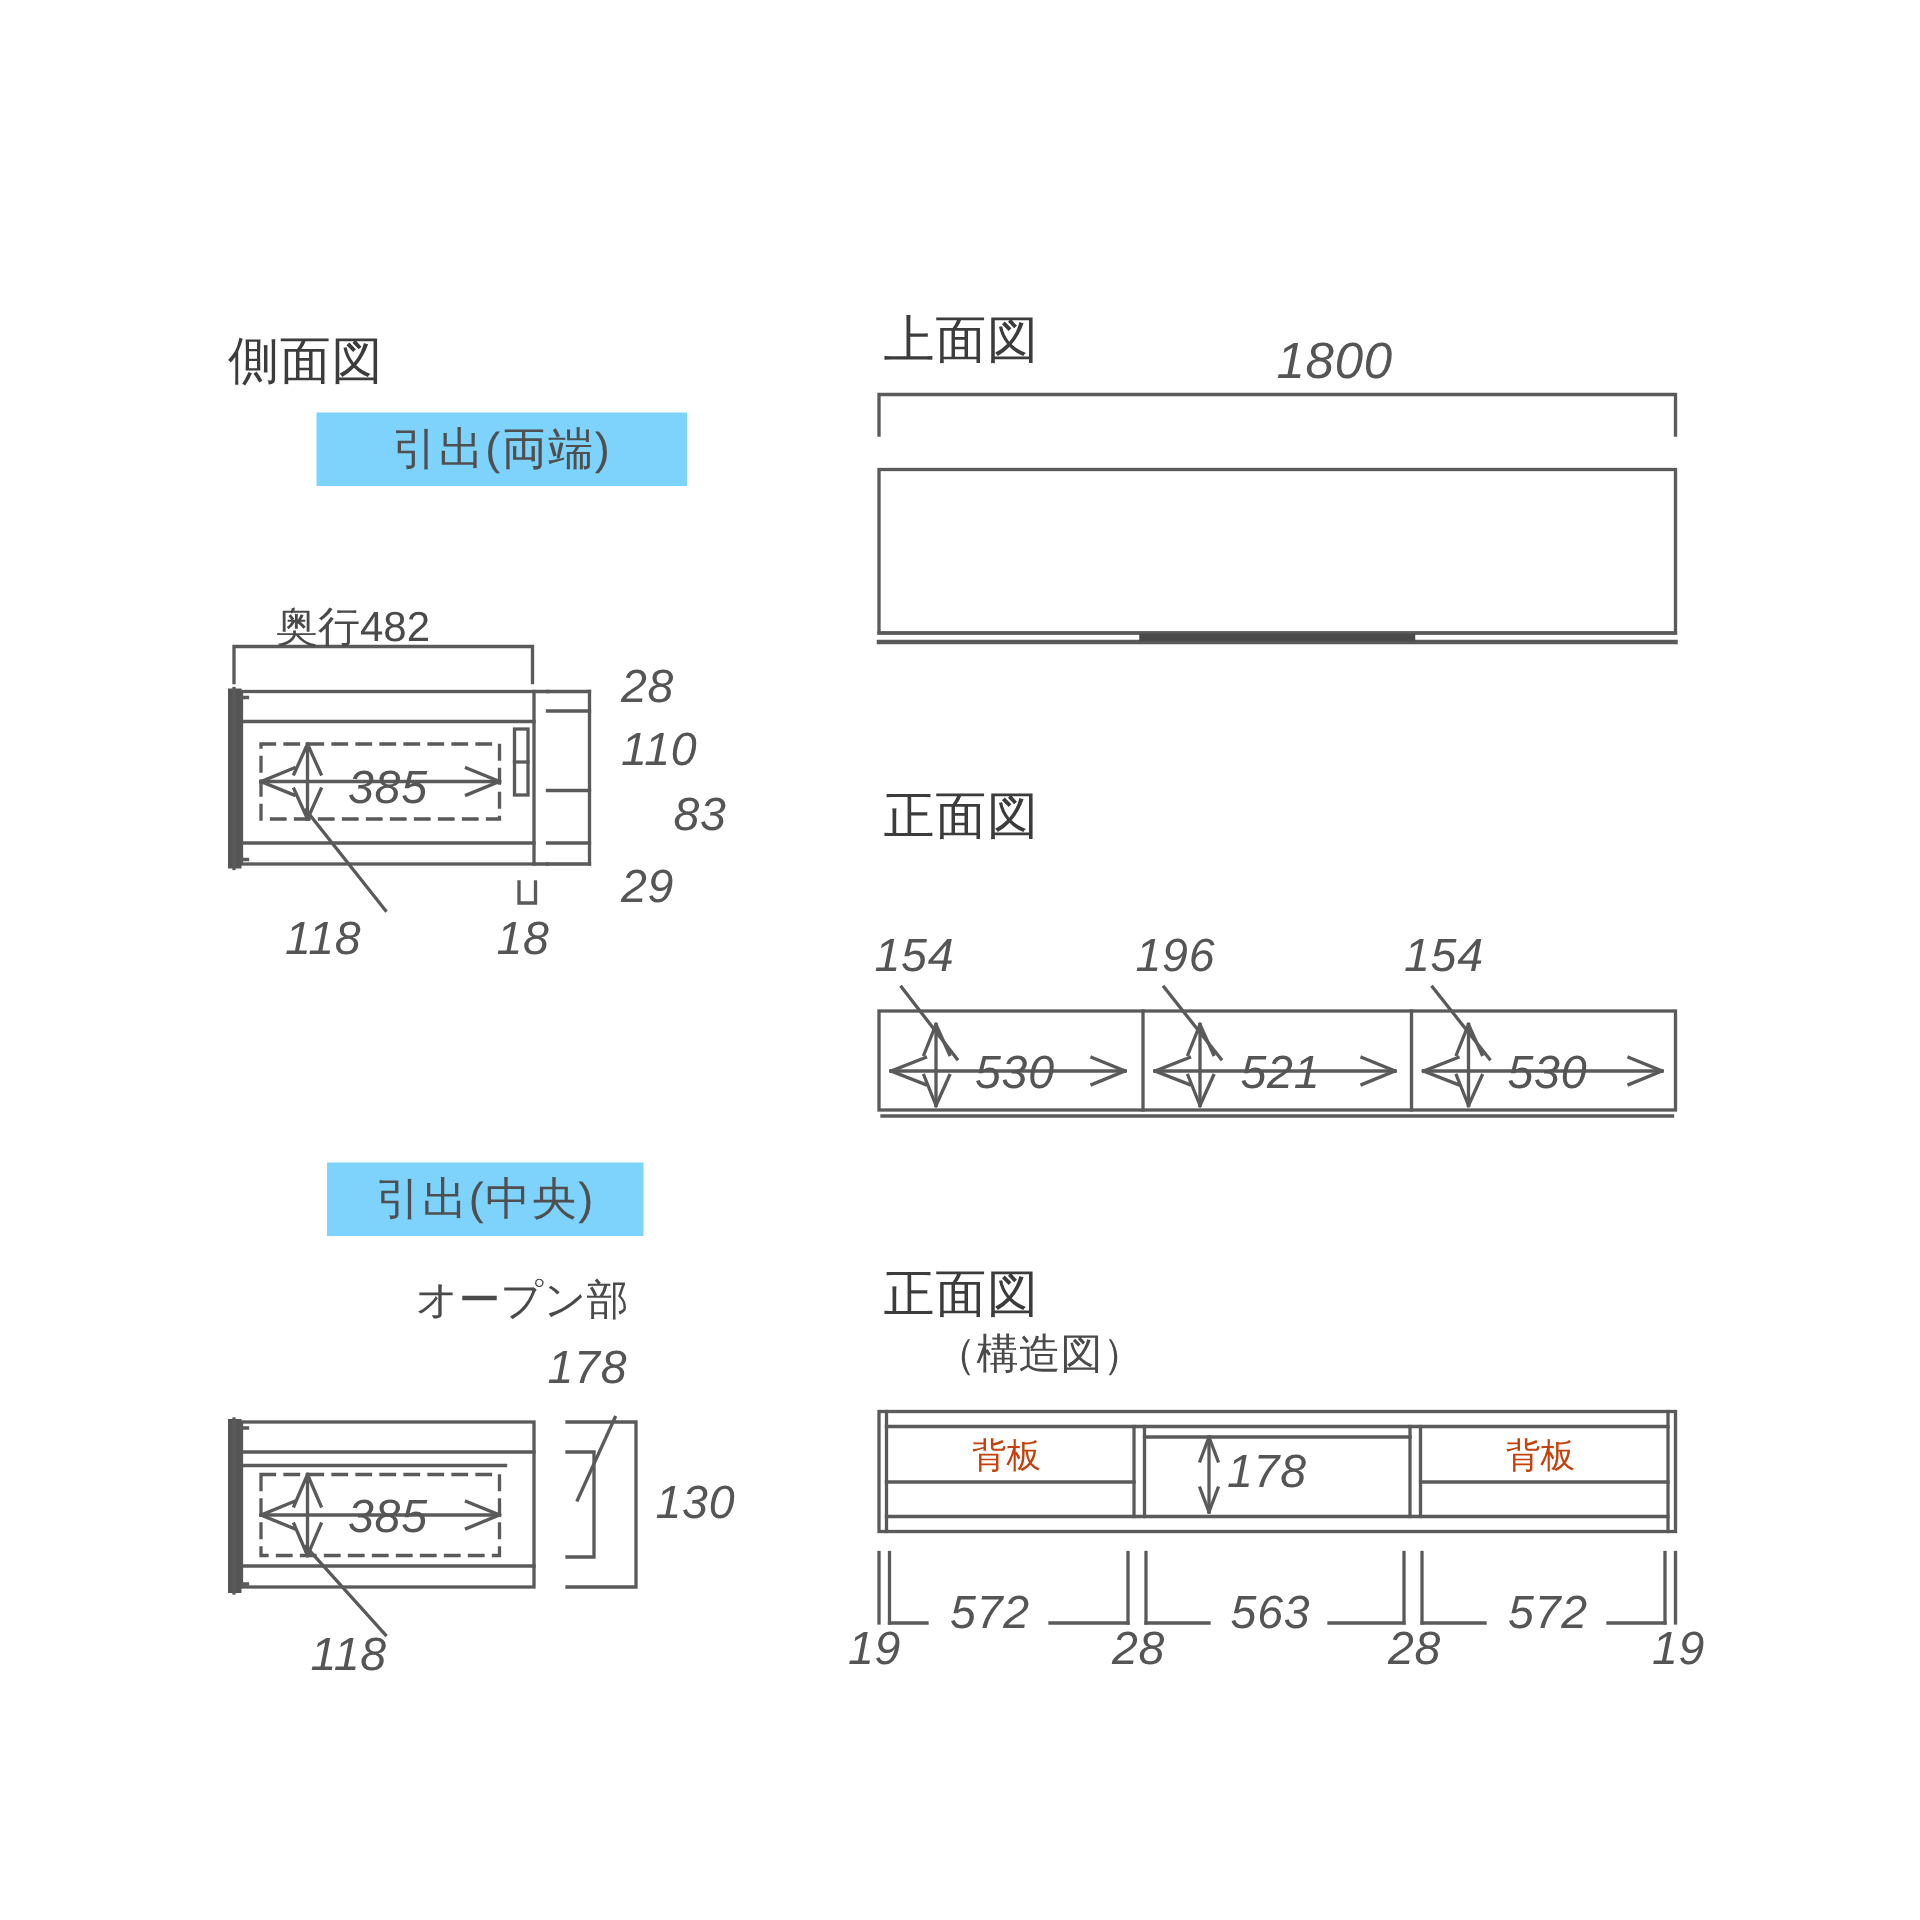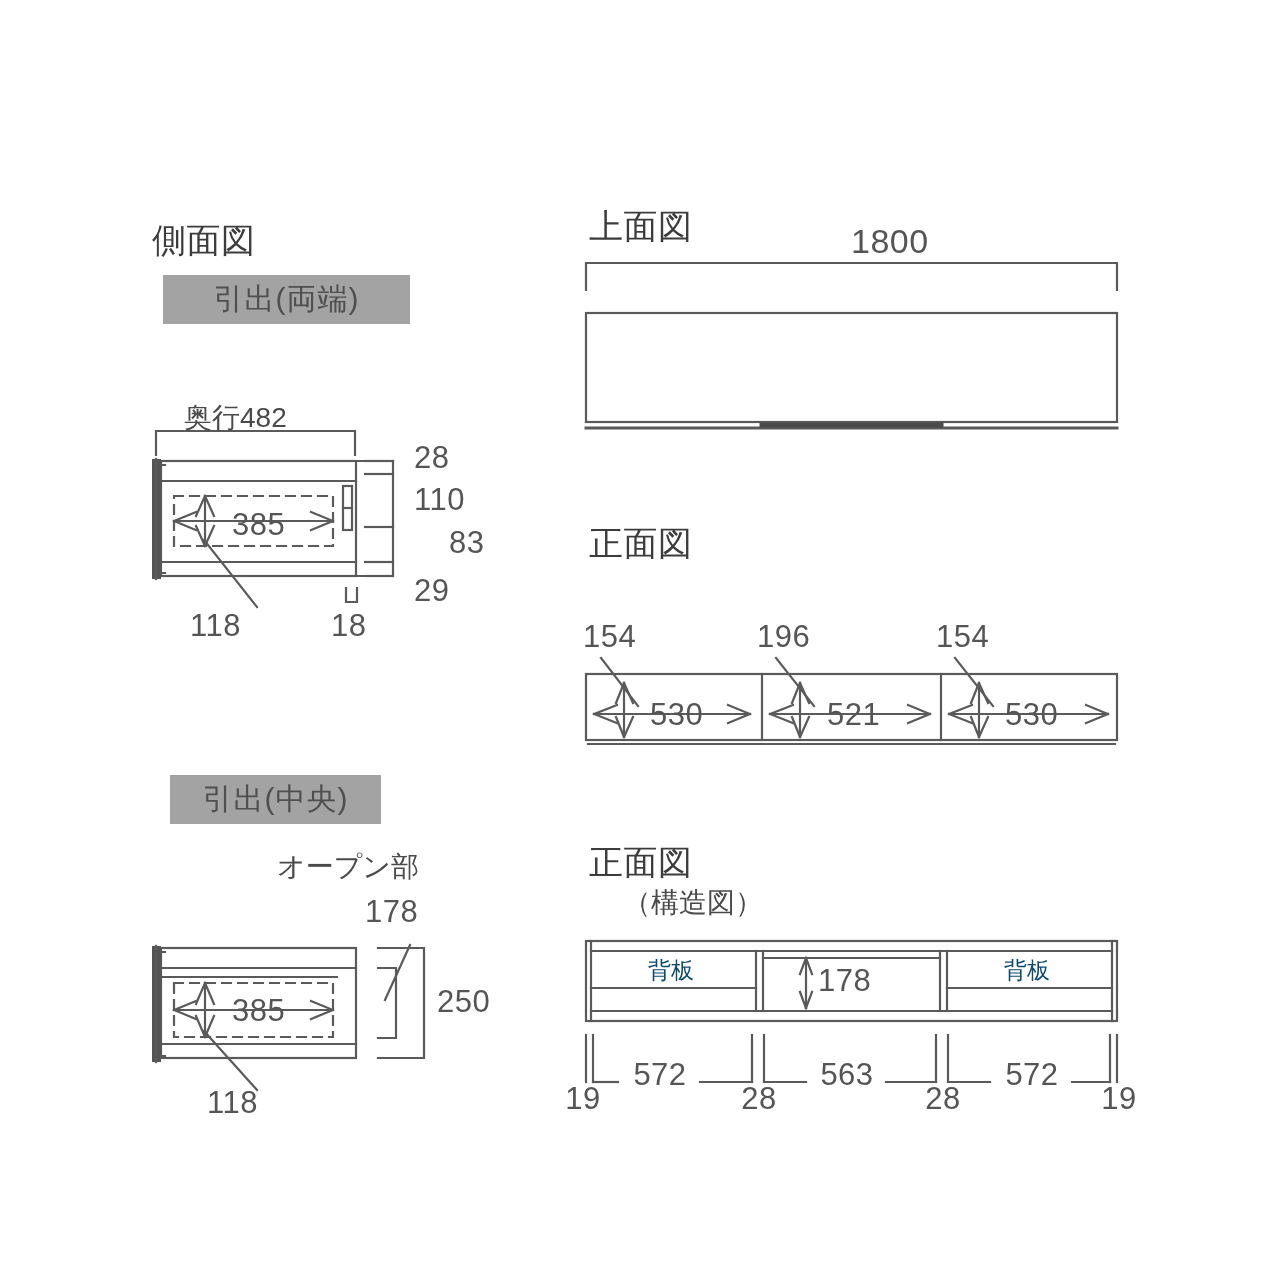--- a/index.html
+++ b/index.html
@@ -34,40 +34,42 @@
     white-space: nowrap;
   }
   .sub-heading {
     position: absolute;
     font-size: 28px;
     color: #4a4a4a;
     white-space: nowrap;
   }
   .band {
     position: absolute;
-    background: #a3a3a3;
+    background: #7dd3fc;
     color: #4f4f4f;
     font-size: 30px;
     display: flex;
     align-items: center;
     justify-content: center;
     letter-spacing: 1px;
     white-space: nowrap;
+    margin-left: 48px;
   }
   .dim {
     position: absolute;
     font-size: 31px;
     color: #555555;
     white-space: nowrap;
     letter-spacing: 0.5px;
+    font-style: italic;
   }
   .label-jp {
     position: absolute;
     font-size: 23px;
-    color: #0c4a6e;
+    color: #c2410c;
     white-space: nowrap;
   }
   .ctr {
     transform: translateX(-50%);
     text-align: center;
   }
 </style>
 </head>
 <body>
 
@@ -268,21 +270,21 @@
   <div class="dim" style="left:414px; top:440px;">28</div>
   <div class="dim" style="left:414px; top:482px;">110</div>
   <div class="dim" style="left:414px; top:525px;margin-left:35px;">83</div>
   <div class="dim" style="left:414px; top:573px;">29</div>
 
   <div class="band" style="left:170px; top:775px; width:211px; height:49px;">引出(中央)</div>
 
   <div class="sub-heading" style="left:277px; top:848px;text-align:center;">オープン部</div>
 
   <div class="dim" style="left:365px; top:894px;">178</div>
-  <div class="dim" style="left:437px; top:984px;">250</div>
+  <div class="dim" style="left:437px; top:984px;">130</div>
   <div class="dim" style="left:232px; top:993px;">385</div>
   <div class="dim" style="left:207px; top:1085px;">118</div>
 
   <div class="heading" style="left:589px; top:204px;">上面図</div>
   <div class="dim" style="left:851px; top:222px; font-size:34px;">1800</div>
 
   <div class="heading" style="left:589px; top:521px;">正面図</div>
 
   <div class="dim" style="left:583px; top:619px;">154</div>
   <div class="dim" style="left:757px; top:619px;">196</div>

